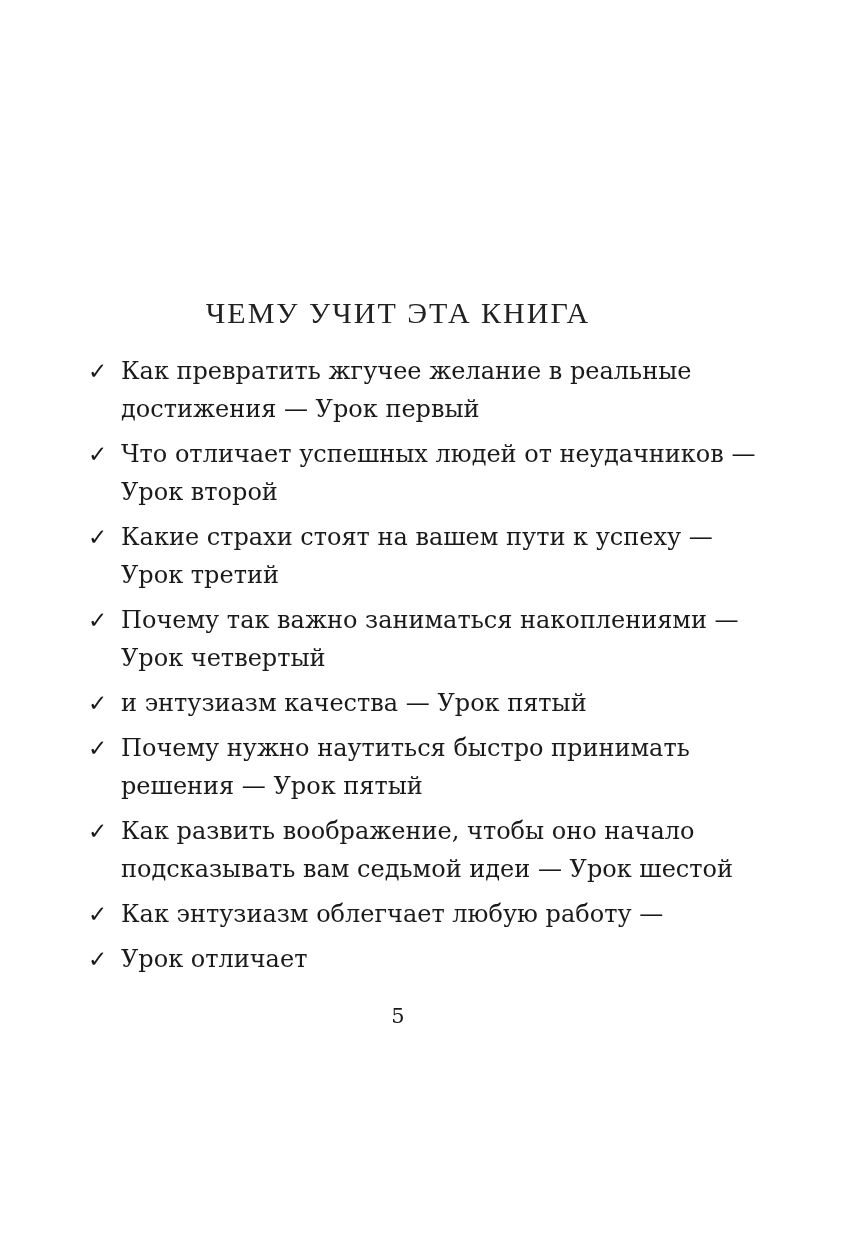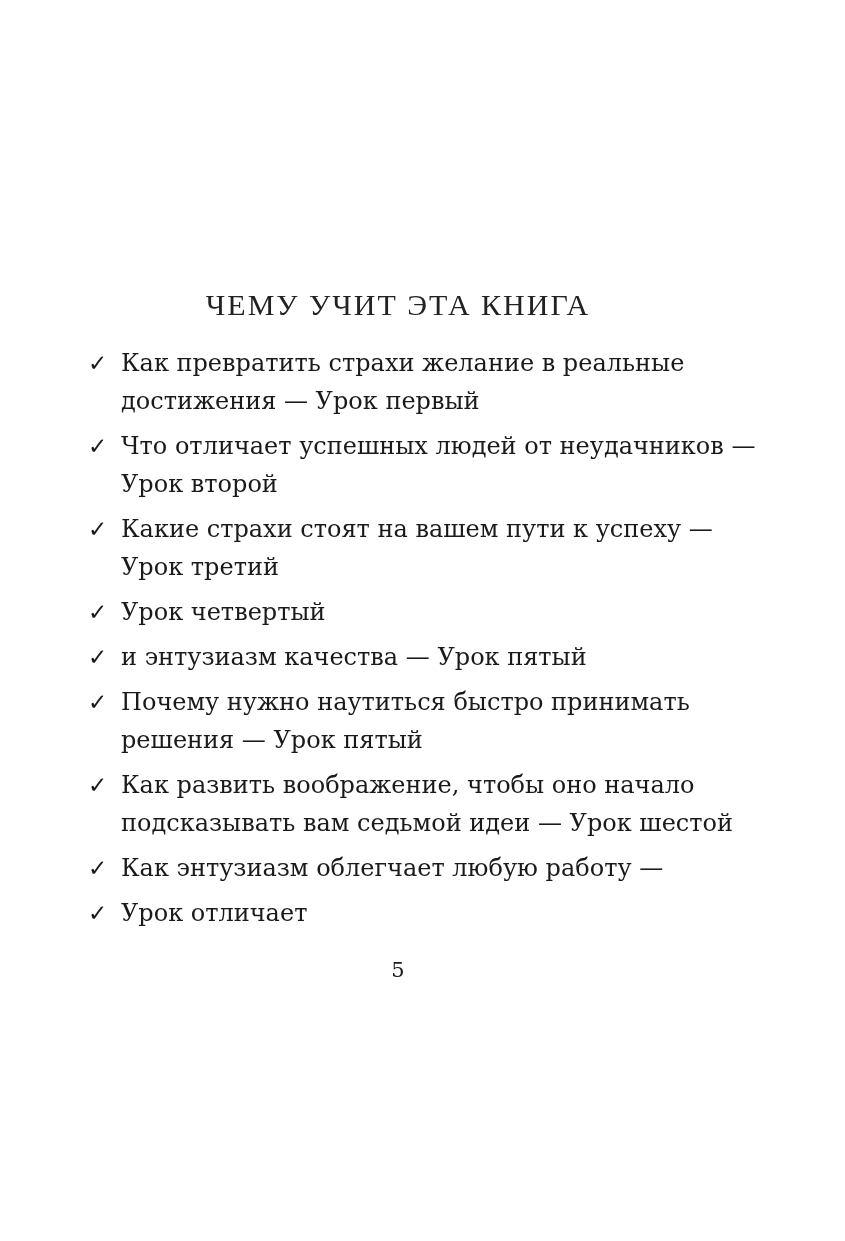--- a/index.html
+++ b/index.html
@@ -23,21 +23,21 @@
       width: 620px;
     }
     .page-title {
       font-family: "Liberation Serif", "DejaVu Serif", serif;
       font-weight: normal;
       font-size: 30px;
       line-height: 30px;
       letter-spacing: 2px;
       text-align: center;
       color: #222222;
-      margin: 0;
+      margin: 8px;
     }
     .lessons-list {
       list-style: none;
       margin: 24px 0 0 0;
       padding: 0;
     }
     .lesson-item {
       display: flex;
       align-items: flex-start;
       margin: 0 0 7px 0;
@@ -73,41 +73,42 @@
 
 <div class="page">
   <div class="content">
 
     <h1 class="page-title">ЧЕМУ УЧИТ ЭТА КНИГА</h1>
 
     <ul class="lessons-list">
       <li class="lesson-item">
         <span class="check">✓</span>
         <span class="lesson-text">
-          <span class="line">Как превратить страхи желание в реальные</span>
+          <span class="line">Как превратить жгучее желание в реальные</span>
           <span class="line">достижения — Урок первый</span>
         </span>
       </li>
       <li class="lesson-item">
         <span class="check">✓</span>
         <span class="lesson-text">
           <span class="line">Что отличает успешных людей от неудачников —</span>
           <span class="line">Урок второй</span>
         </span>
       </li>
       <li class="lesson-item">
         <span class="check">✓</span>
         <span class="lesson-text">
           <span class="line">Какие страхи стоят на вашем пути к успеху —</span>
           <span class="line">Урок третий</span>
         </span>
       </li>
       <li class="lesson-item">
         <span class="check">✓</span>
         <span class="lesson-text">
+          <span class="line">Почему так важно заниматься накоплениями —</span>
           <span class="line">Урок четвертый</span>
         </span>
       </li>
       <li class="lesson-item">
         <span class="check">✓</span>
         <span class="lesson-text">
           <span class="line">и энтузиазм качества — Урок пятый</span>
         </span>
       </li>
       <li class="lesson-item">

